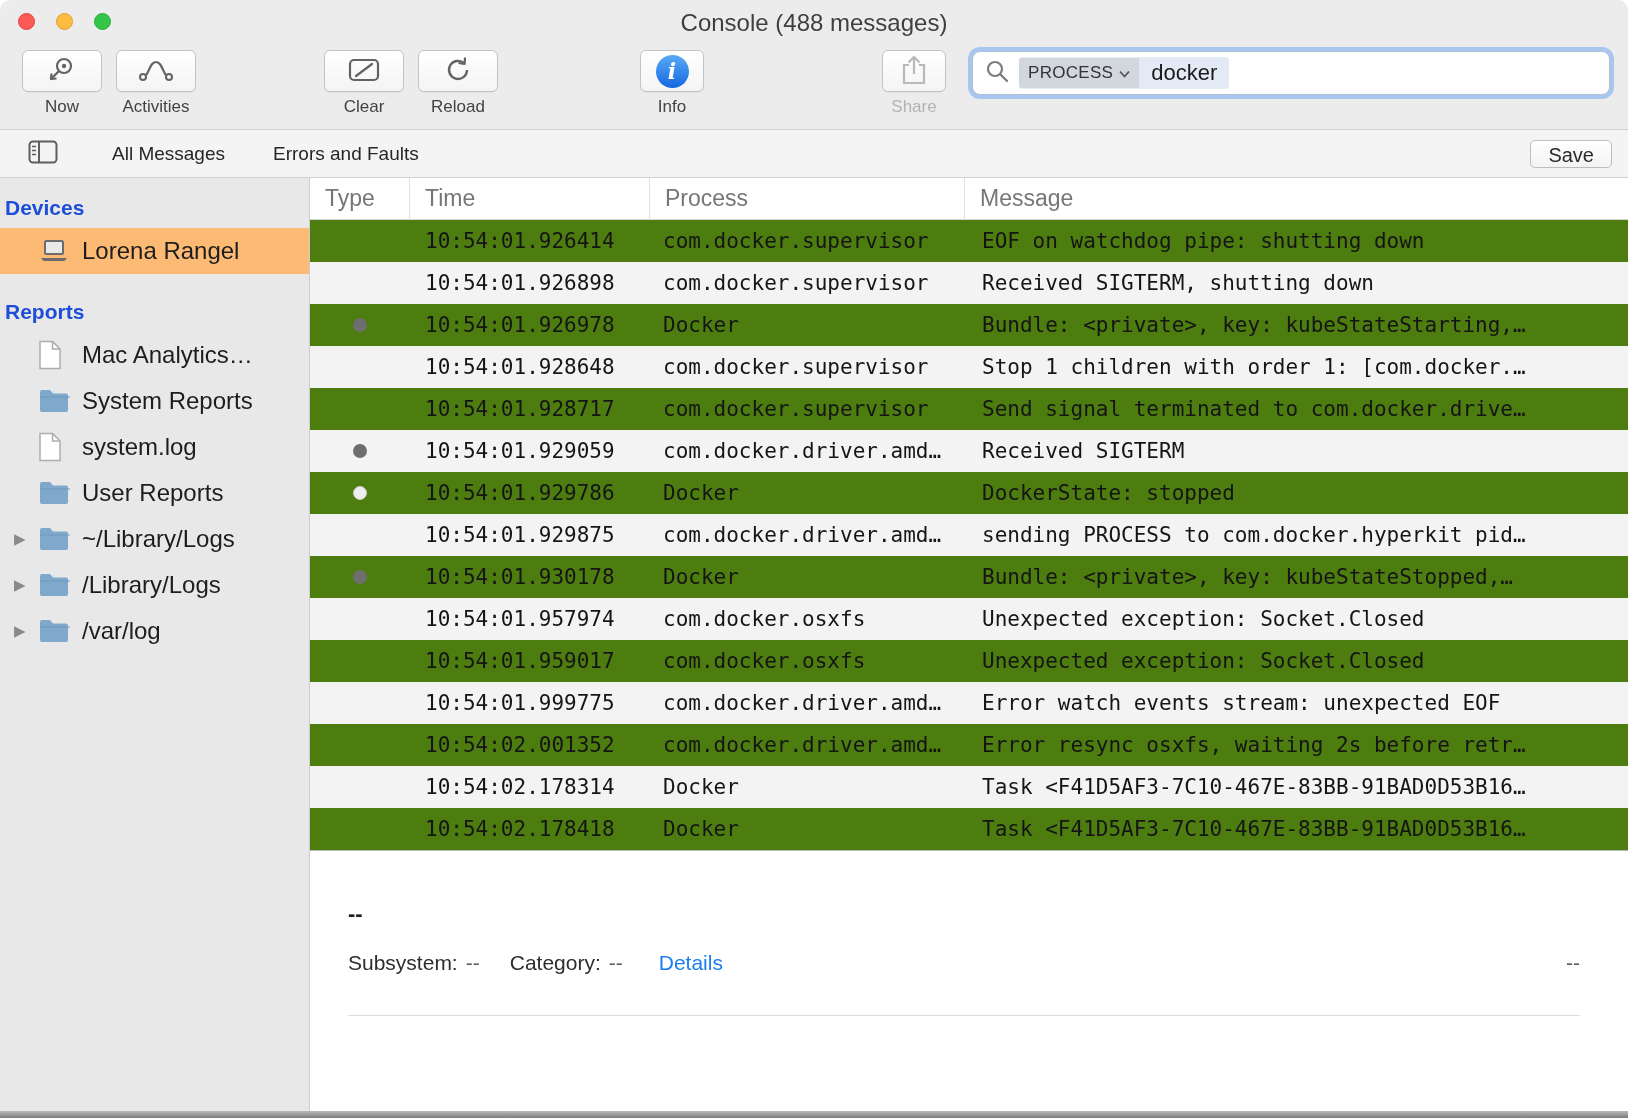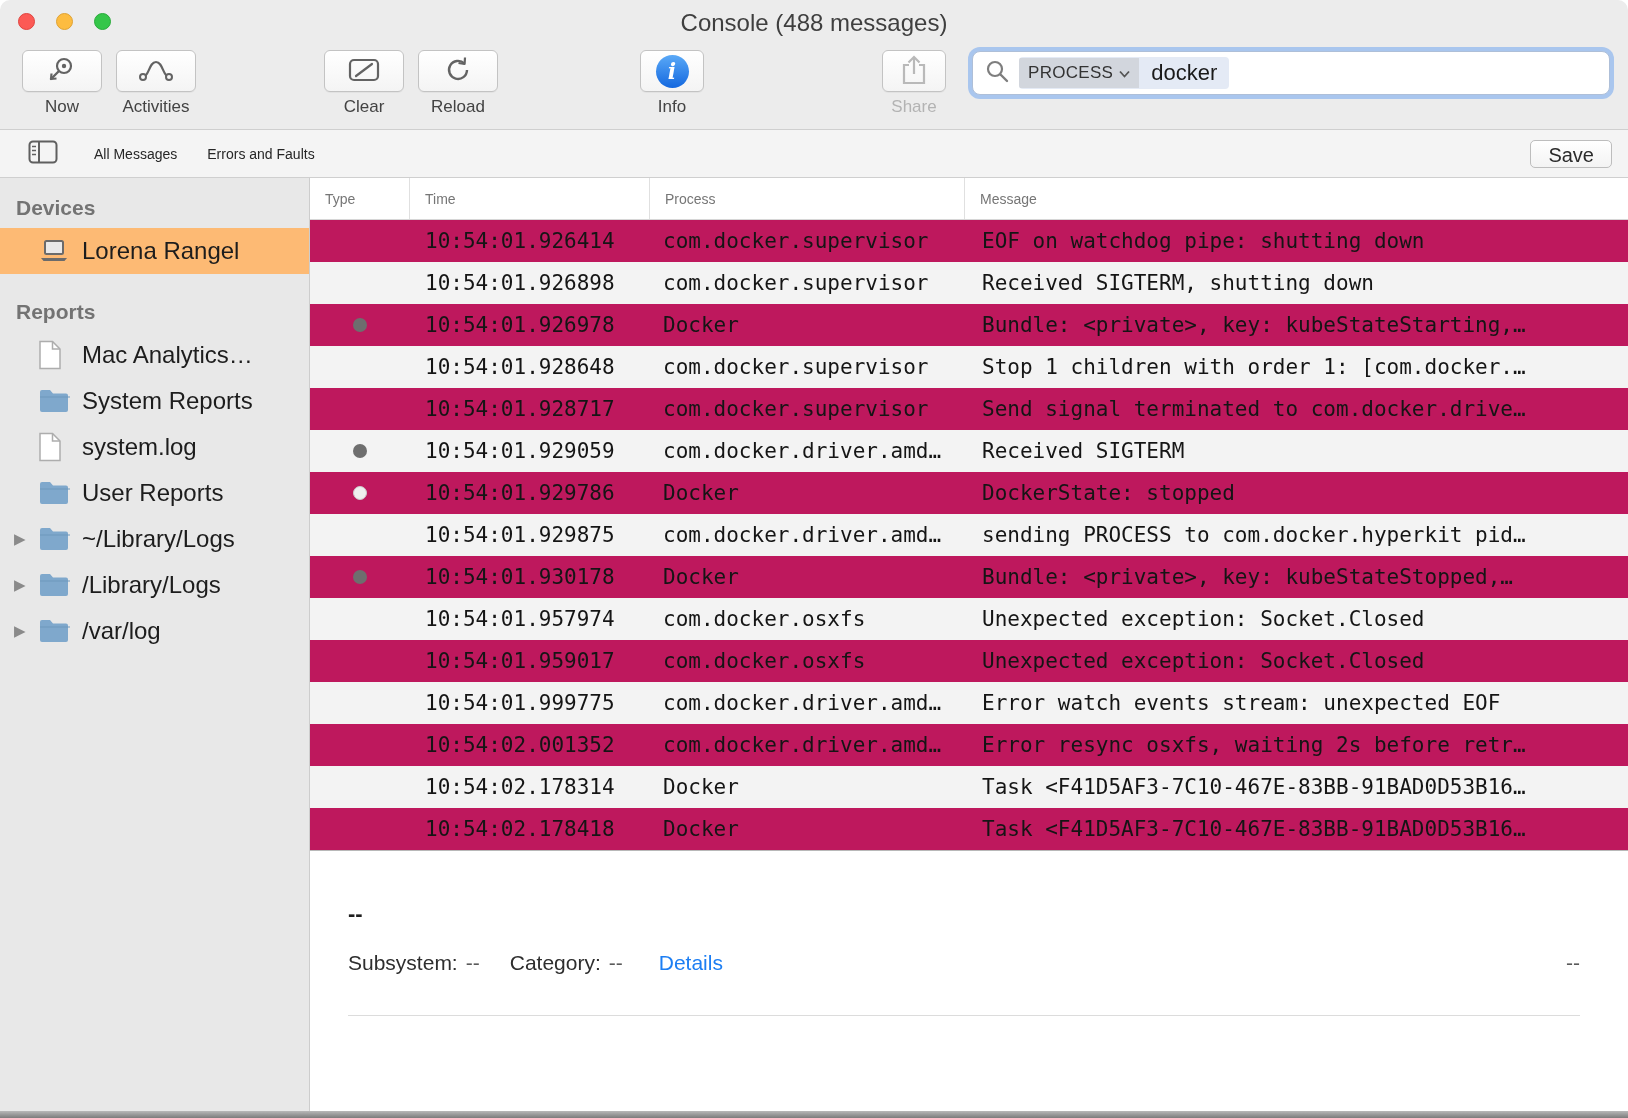--- a/index.html
+++ b/index.html
@@ -44,50 +44,50 @@
   .token-type { display:flex; align-items:center; gap:6px; background:#d2d6dd; padding:5px 9px;
                 font-size:17px; color:#333; letter-spacing:0.3px; cursor:default; }
   .token-value { padding:3px 12px; font-size:22px; color:#1a1a1a; }
   .search-input { border:none; outline:none; flex:1; font-size:22px; font-family:"Liberation Sans",sans-serif; background:transparent; }
 
   
   .filterbar { height:48px; background:#f4f4f4; border-bottom:1px solid #cfcfcf; flex:none;
                display:flex; align-items:center; padding:0 16px 0 22px; }
   .sb-toggle { width:42px; height:32px; display:flex; align-items:center; justify-content:center;
                border-radius:5px; cursor:default; }
-  .ftab { font-size:14px; color:#262626; margin-left:30px; cursor:default; }
+  .ftab { font-size:19px; color:#262626; margin-left:48px; cursor:default; }
   .save-btn { margin-left:auto; background:linear-gradient(#ffffff,#f3f3f3); border:1px solid #bdbdbd;
               border-radius:5px; font-size:20px; color:#2b2b2b; padding:3px 17px; height:28px;
               font-family:"Liberation Sans",sans-serif; }
 
   
   .content { flex:1; display:flex; min-height:0; }
 
   .sidebar { width:310px; flex:none; background:#e8e8e8; border-right:1px solid #cdcdcd; padding-top:8px; overflow:hidden; }
-  .sb-header { font-size:21px; font-weight:bold; color:#737373; padding:10px 0 8px 16px; }
+  .sb-header { font-size:21px; font-weight:bold; color:#1d4ed8; padding:10px 0 8px 5px; }
   .sb-header + .sb-header, .sb-section-gap { margin-top:16px; }
   .sb-item { height:46px; display:flex; align-items:center; padding-left:14px; cursor:default; }
   .sb-item.selected { background:#fdba74; }
   .disc { width:24px; flex:none; font-size:15px; color:#8a8a8a; text-align:left; }
   .sb-icon { width:36px; flex:none; display:flex; align-items:center; }
   .sb-label { margin-left:8px; font-size:24px; color:#1d1d1d; white-space:nowrap; overflow:hidden; }
 
   .main { flex:1; display:flex; flex-direction:column; min-width:0; background:#ffffff; }
 
   .thead { height:42px; flex:none; display:flex; align-items:center; border-bottom:1px solid #d6d6d6; }
-  .th { font-size:14px; color:#767676; padding-left:15px; height:100%; display:flex; align-items:center;
+  .th { font-size:23px; color:#767676; padding-left:15px; height:100%; display:flex; align-items:center;
         border-right:1px solid #e0e0e0; }
   .th:last-child { border-right:none; }
   .c-type   { width:100px; flex:none; }
   .c-time   { width:240px; flex:none; }
   .c-process{ width:315px; flex:none; }
   .c-message{ flex:1; min-width:0; }
 
   .tbody { flex:none; border-bottom:1px solid #b8b8b8; }
-  .trow { height:42px; display:flex; align-items:center; background:#be185d;
+  .trow { height:42px; display:flex; align-items:center; background:#4d7c0f;
           font-family:"DejaVu Sans Mono", monospace; font-size:21px; color:#151515; }
   .trow.alt { background:#f3f3f3; }
   .cell { padding-left:15px; white-space:nowrap; overflow:hidden; }
   .cell.c-type { display:flex; justify-content:center; padding-left:0; }
   .cell.c-process { padding-left:13px; }
   .cell.c-message { padding-left:17px; }
   .dot { width:14px; height:14px; border-radius:50%; display:inline-block; }
   .dot.dark  { background:#6e6e6e; }
   .dot.light { background:#efefef; border:1px solid #cccccc; }
 

